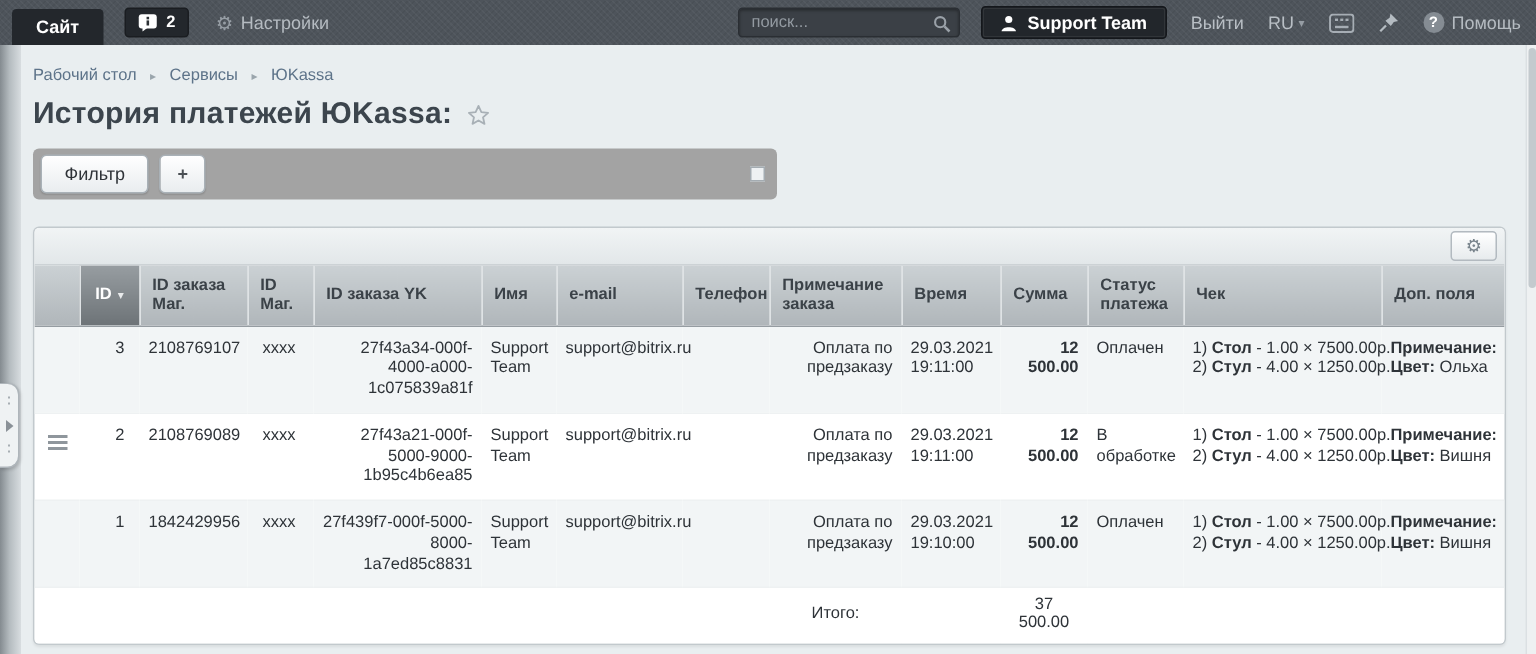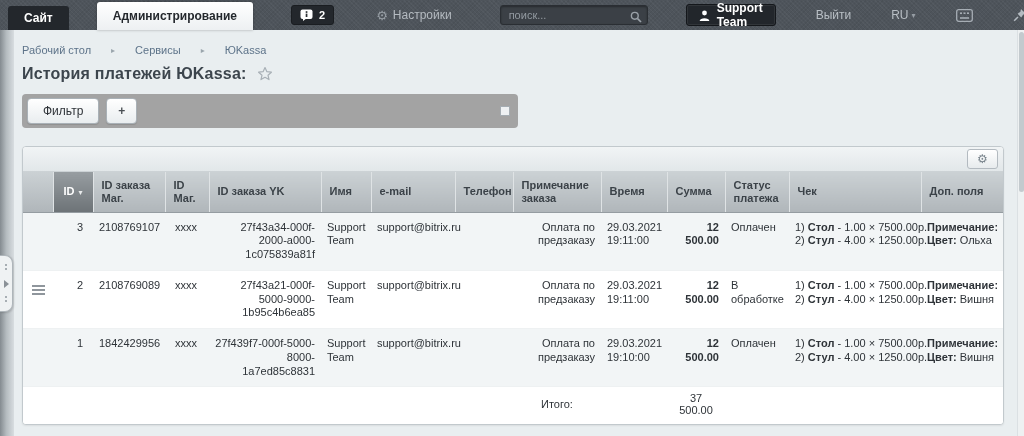--- a/index.html
+++ b/index.html
@@ -8,21 +8,21 @@
     font-family: "Liberation Sans", "DejaVu Sans", sans-serif;
     background:#e9eef0; position:relative; overflow:hidden;
     -webkit-font-smoothing: antialiased;
   }
   
   .topbar{
     height:30px; background-color:#4e545b;
     background-image:
       repeating-linear-gradient(45deg, rgba(255,255,255,.035) 0 1px, transparent 1px 3px),
       repeating-linear-gradient(-45deg, rgba(0,0,0,.05) 0 1px, transparent 1px 3px);
-    display:flex; align-items:center; position:relative; z-index:5;gap:24px;
+    display:flex; align-items:center; position:relative; z-index:5;
   }
   .tab{ align-self:flex-end; border-radius:3px 3px 0 0; padding:0 16px; display:flex;
         align-items:center; font-weight:bold; font-size:12px; cursor:default; }
   .tab-site{ background:#23272c; color:#fff; height:24px; margin-left:8px; }
   .tab-admin{ background:linear-gradient(#ffffff,#edf0f2); color:#24282d; height:28px; margin-left:4px;
         box-shadow:0 0 3px rgba(0,0,0,.3); }
   .notif-pill{ margin-left:14px; height:20px; background:#23272c; border-radius:3px; padding:0 8px;
         display:flex; gap:6px; align-items:center; color:#fff; font-size:11px; font-weight:bold;
         border:1px solid #1a1d21; }
   .tb-item{ display:flex; align-items:center; gap:5px; color:#b5bbc1; font-size:12px; margin-left:18px; }
@@ -53,25 +53,25 @@
         display:flex; flex-direction:column; align-items:center; justify-content:space-between;
         padding:7px 0; box-shadow:1px 1px 2px rgba(0,0,0,.15); }
   .dots{ width:5px; height:9px;
         background-image:radial-gradient(circle, #a7aeb3 0.8px, transparent 1px);
         background-size:4px 4px; }
   .rail-arrow{ width:0; height:0; border-left:5px solid #8a9197; border-top:4px solid transparent;
         border-bottom:4px solid transparent; }
 
   
   .content{ padding:0 20px 0 22px; position:relative; z-index:1; }
-  .breadcrumb{ margin-top:14px; font-size:11px; display:flex; align-items:center; gap:20px; }
+  .breadcrumb{ margin-top:14px; font-size:11px; display:flex; align-items:center; gap:9px; }
   .breadcrumb a{ color:#5d7389; text-decoration:none; cursor:pointer; }
   .bc-sep{ color:#9aa5ac; font-size:8px; }
   .title-row{ margin-top:9px; display:flex; align-items:center; gap:10px; }
-  .page-title{ font-size:16px; font-weight:bold; color:#3c454d; letter-spacing:.2px; }
+  .page-title{ font-size:20px; font-weight:bold; color:#3c454d; letter-spacing:.2px; }
 
   
   .filter-bar{ margin-top:11px; width:496px; height:34px; background:#a3a3a3; border-radius:4px;
         display:flex; align-items:center; gap:7px; padding:0 8px 0 5px; }
   .btn{ background:linear-gradient(#ffffff,#e9edef); border:1px solid #a9b1b7; border-radius:4px;
         box-shadow:0 1px 1px rgba(0,0,0,.12); font-size:12px; color:#2f3338; height:26px;
         padding:0 15px; cursor:pointer; font-family:inherit; }
   .btn-plus{ padding:0 11px; font-weight:bold; color:#4a4f54; }
   .filter-collapse{ margin-left:auto; width:10px; height:10px; border:1px solid #a4acb2;
         background:#eef1f3; cursor:pointer; }
@@ -118,21 +118,20 @@
   .scroll-thumb{ position:absolute; top:2px; left:1px; width:5px; height:160px; border-radius:3px;
         background:#c3cace; }
 
   a{ cursor:pointer; } b{ font-weight:bold; }
 </style>
 </head>
 <body>
 
 <div class="topbar">
   <div class="tab tab-site">Сайт</div>
-  <div class="tab tab-admin">Администрирование</div>
 
   <div class="notif-pill">
     <span style="display:flex;">
       <svg width="13" height="13" viewBox="0 0 13 13">
         <rect x="0.5" y="0.5" width="12" height="9.5" rx="2" fill="#ffffff"></rect>
         <path d="M3 9.5 L3 12 L6.4 9.5 Z" fill="#ffffff"></path>
         <rect x="5.7" y="2.2" width="1.7" height="1.7" fill="#2c3034"></rect>
         <rect x="5.7" y="4.6" width="1.7" height="3.4" fill="#2c3034"></rect>
       </svg>
     </span>
@@ -272,21 +271,21 @@
         </tr>
       </thead>
       <tbody id="tbody">
           <tr class="shaded">
     <td class="c-menu">
       <span class="hamburger" style="visibility: hidden;"><i></i><i></i><i></i></span>
     </td>
     <td class="c-id">3</td>
     <td class="c-order">2108769107</td>
     <td class="c-shop">xxxx</td>
-    <td class="c-yk">27f43a34-000f-2000-a000-1c075839a81f</td>
+    <td class="c-yk">27f43a34-000f-4000-a000-1c075839a81f</td>
     <td class="c-name">Support Team</td>
     <td class="c-email">support@bitrix.ru</td>
     <td class="c-phone"></td>
     <td class="c-content">Оплата по предзаказу</td>
     <td class="c-time">29.03.2021 19:11:00</td>
     <td class="c-sum">12 500.00</td>
     <td class="c-status">Оплачен</td>
     <td class="c-receipt">
       <div class="rc-line"><span>1) </span><b>Стол</b><span> - 1.00 × 7500.00р.</span></div>
       <div class="rc-line"><span>2) </span><b>Стул</b><span> - 4.00 × 1250.00р.</span></div>

